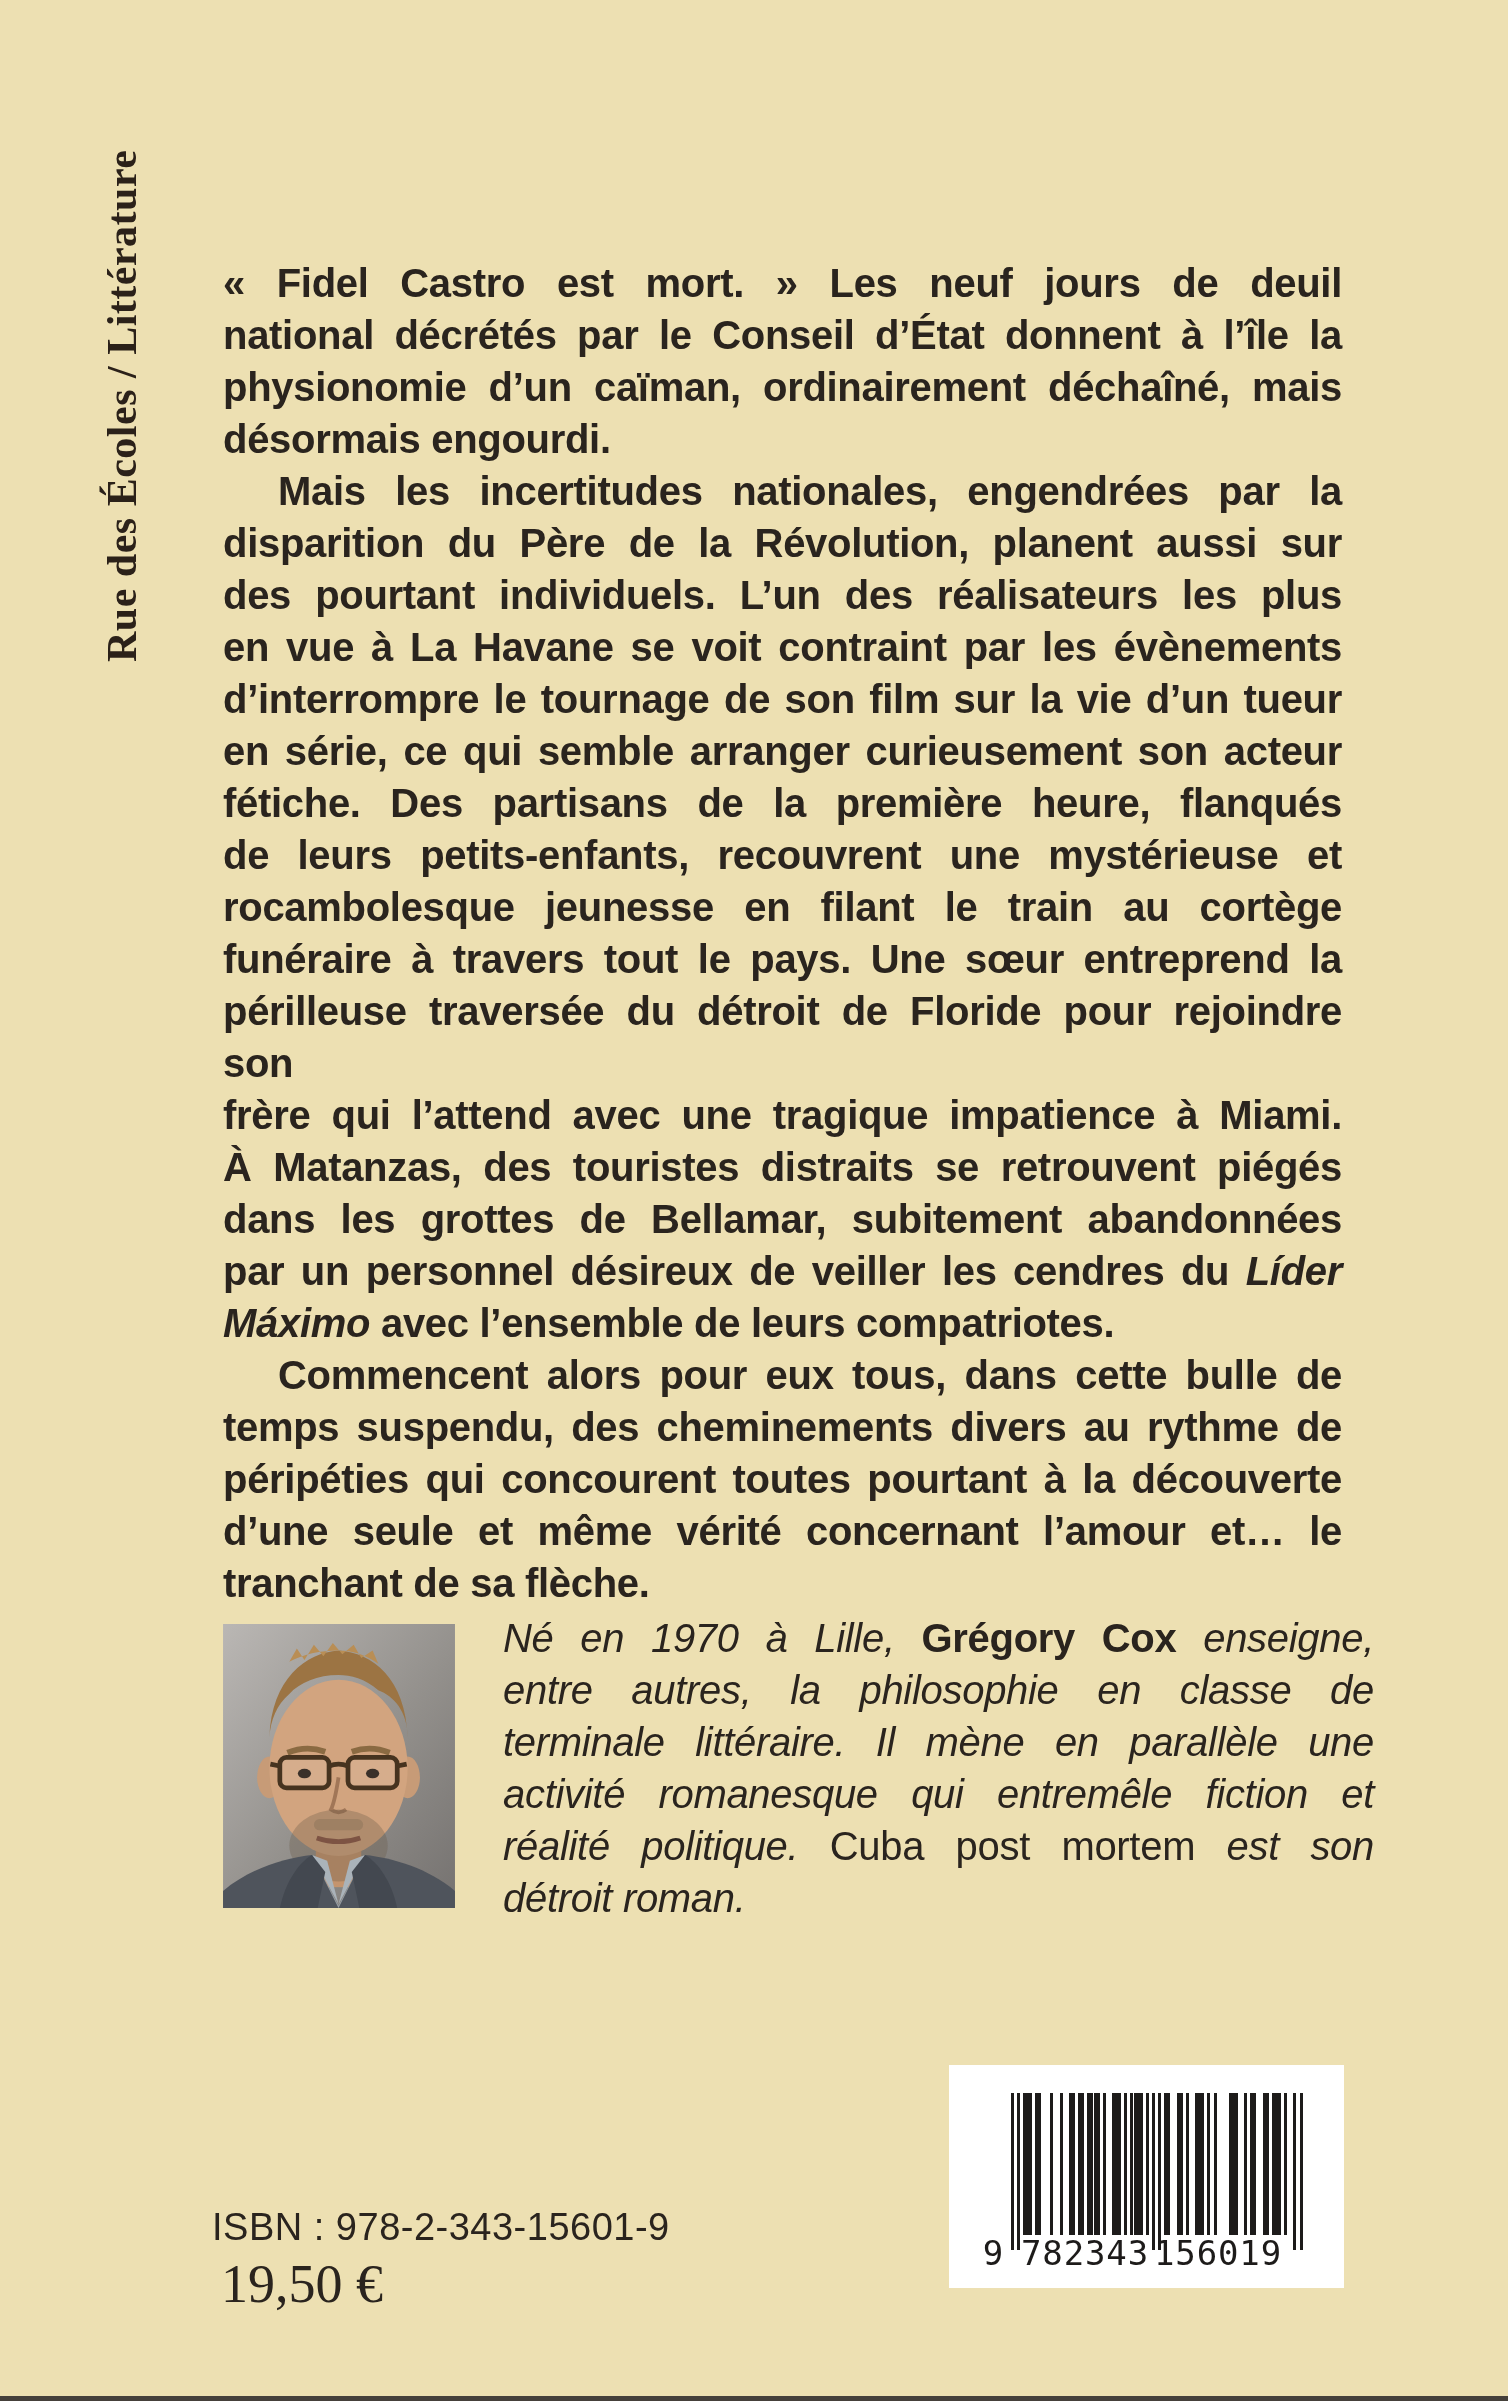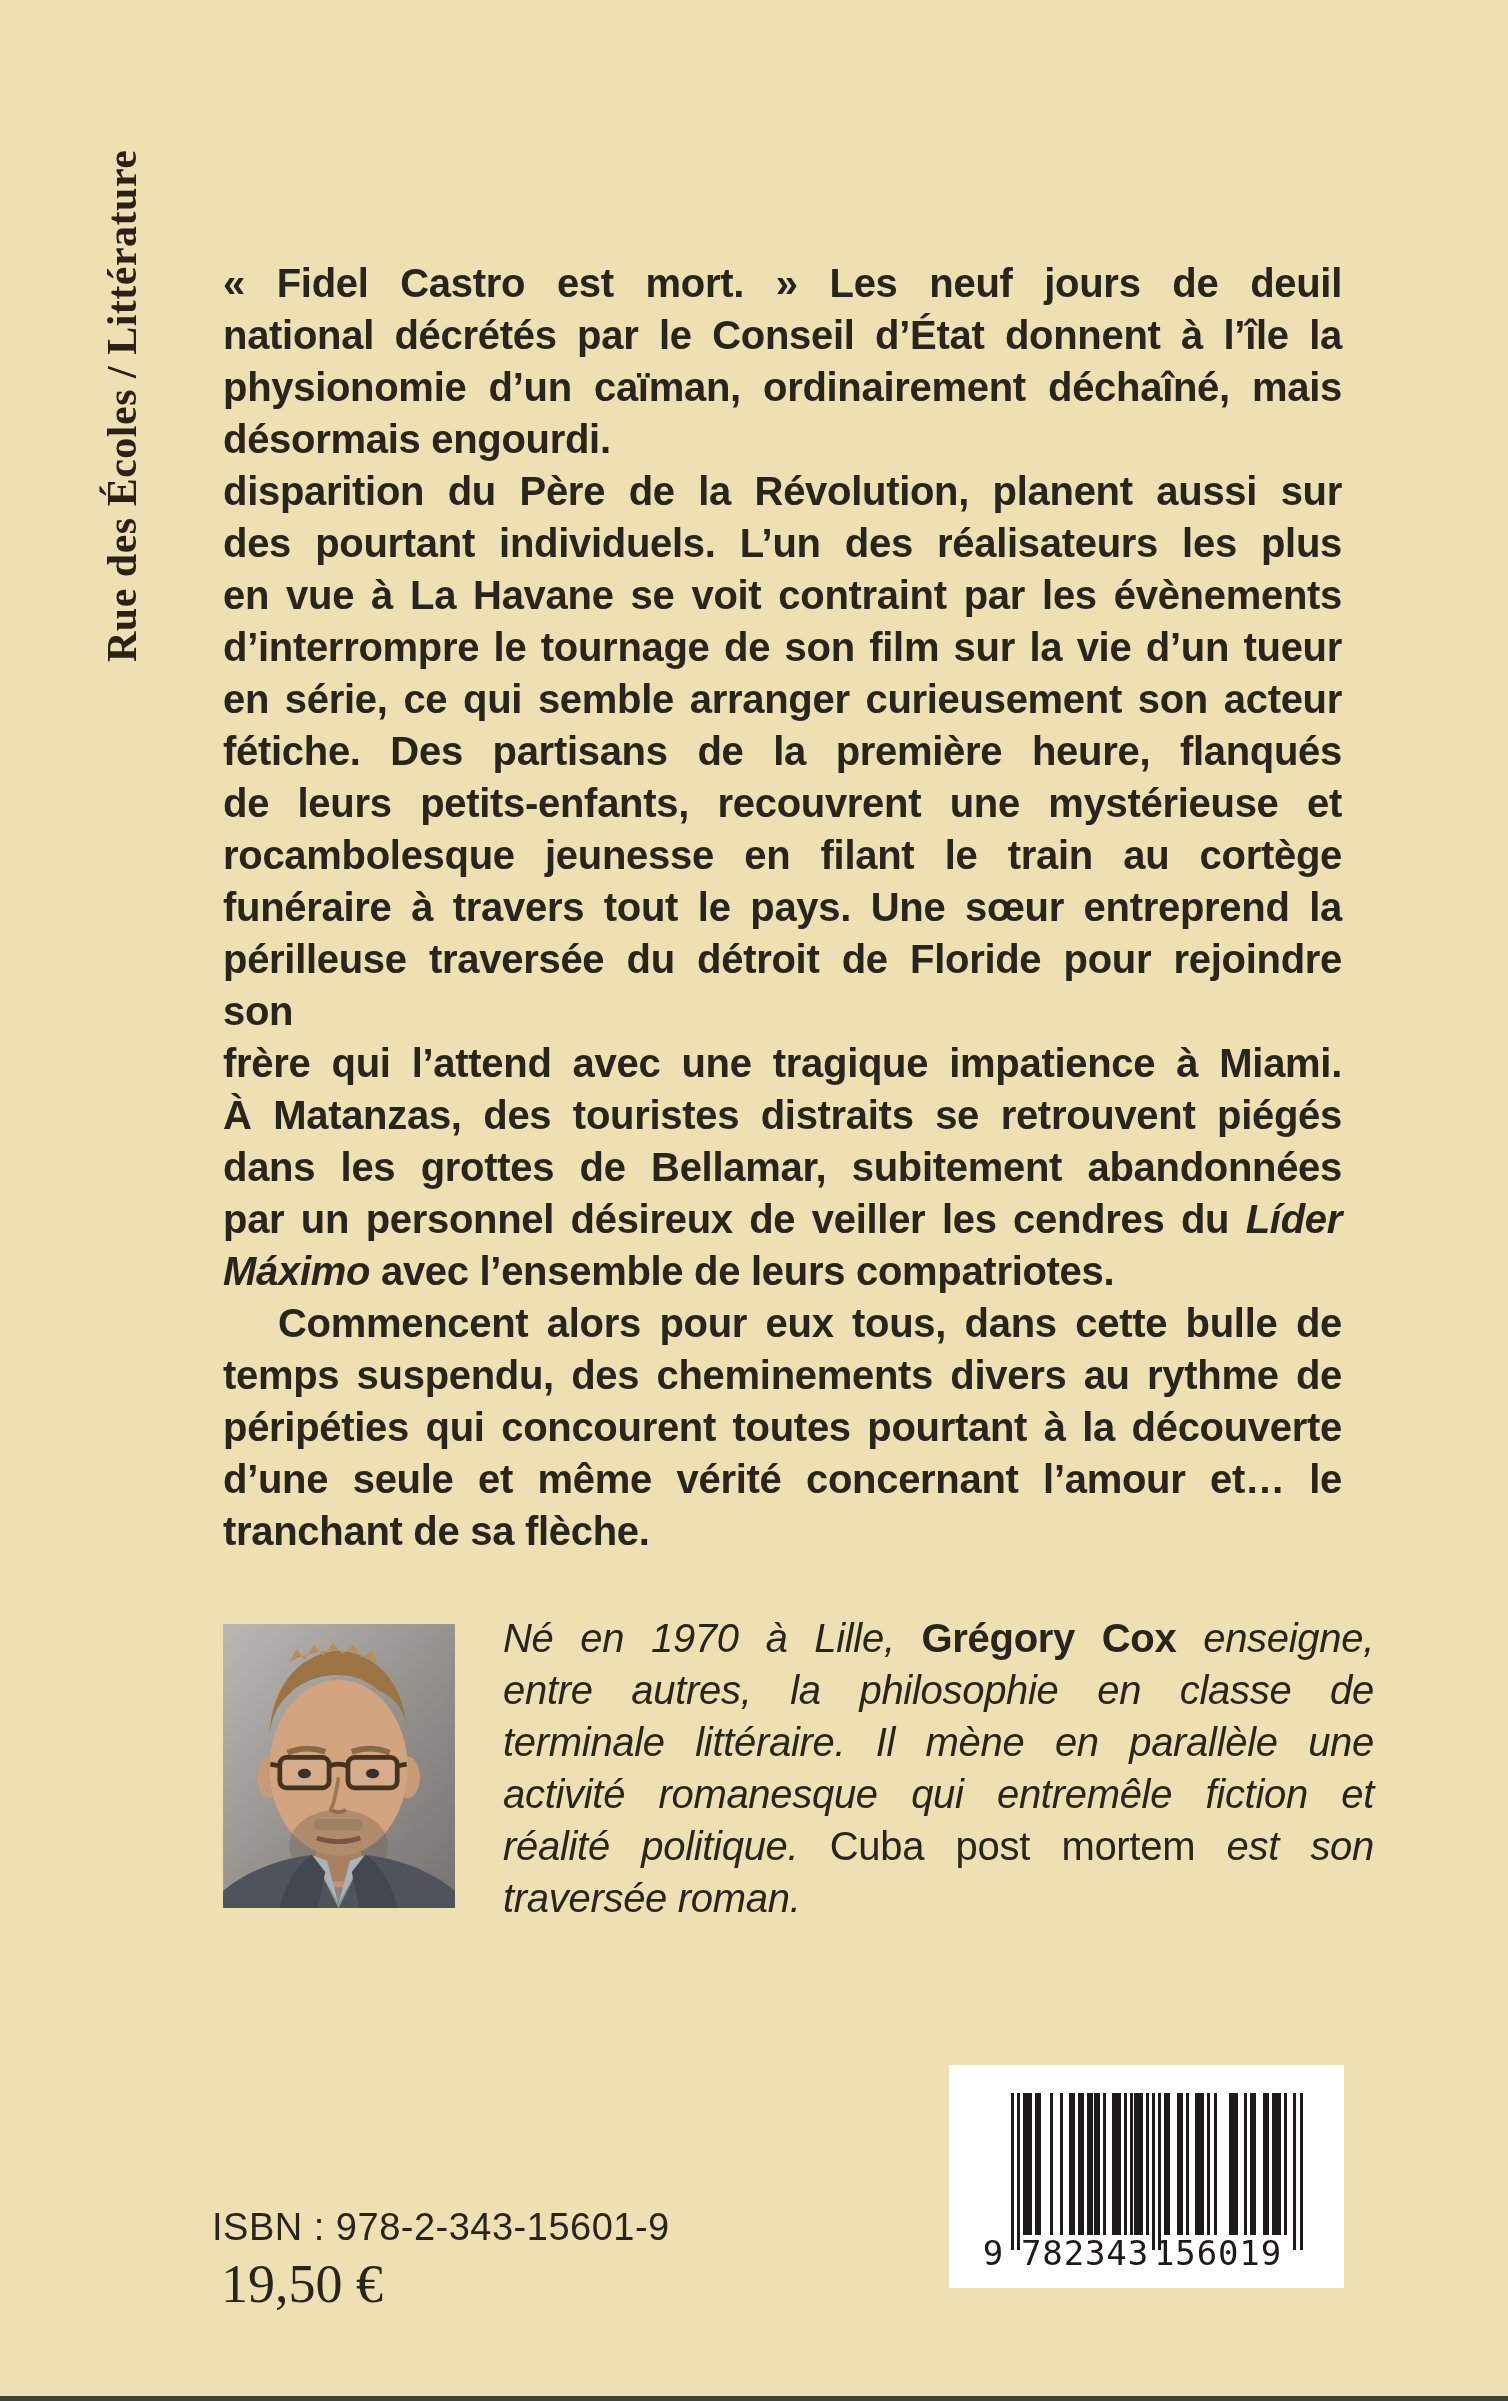--- a/index.html
+++ b/index.html
@@ -105,20 +105,21 @@
 
 <div class="page">
 
   <div class="spine-label">Rue des Écoles / Littérature</div>
 
   <div class="synopsis">
       <div class="line">« Fidel Castro est mort. » Les neuf jours de deuil</div>
       <div class="line">national décrétés par le Conseil d’État donnent à l’île la</div>
       <div class="line">physionomie d’un caïman, ordinairement déchaîné, mais</div>
       <div class="line end">désormais engourdi.</div>
+      <div class="line ind">Mais les incertitudes nationales, engendrées par la</div>
       <div class="line">disparition du Père de la Révolution, planent aussi sur</div>
       <div class="line">des pourtant individuels. L’un des réalisateurs les plus</div>
       <div class="line">en vue à La Havane se voit contraint par les évènements</div>
       <div class="line">d’interrompre le tournage de son film sur la vie d’un tueur</div>
       <div class="line">en série, ce qui semble arranger curieusement son acteur</div>
       <div class="line">fétiche. Des partisans de la première heure, flanqués</div>
       <div class="line">de leurs petits-enfants, recouvrent une mystérieuse et</div>
       <div class="line">rocambolesque jeunesse en filant le train au cortège</div>
       <div class="line">funéraire à travers tout le pays. Une sœur entreprend la</div>
       <div class="line">périlleuse traversée du détroit de Floride pour rejoindre son</div>
@@ -186,21 +187,21 @@
       <path d="M150,244 L136,262 L144,300 L184,300 C178,272 164,252 150,244 Z" fill="#434850"></path>
     </svg>
   </div>
 
   <div class="bio">
       <div class="line">Né en 1970 à Lille, <b class="up">Grégory Cox</b> enseigne,</div>
       <div class="line">entre autres, la philosophie en classe de</div>
       <div class="line">terminale littéraire. Il mène en parallèle une</div>
       <div class="line">activité romanesque qui entremêle fiction et</div>
       <div class="line">réalité politique. <span class="up">Cuba post mortem</span> est son</div>
-      <div class="line end">traversée roman.</div>
+      <div class="line end">détroit roman.</div>
     </div>
 
   <div class="isbn">ISBN : 978-2-343-15601-9</div>
 
   <div class="price">19,50 €</div>
 
   <div class="barcode-box">
     <div class="bars">
         <div class="bar guard" style="left: 62px; width: 3.1px;"></div>
         <div class="bar guard" style="left: 68px; width: 3.1px;"></div>

